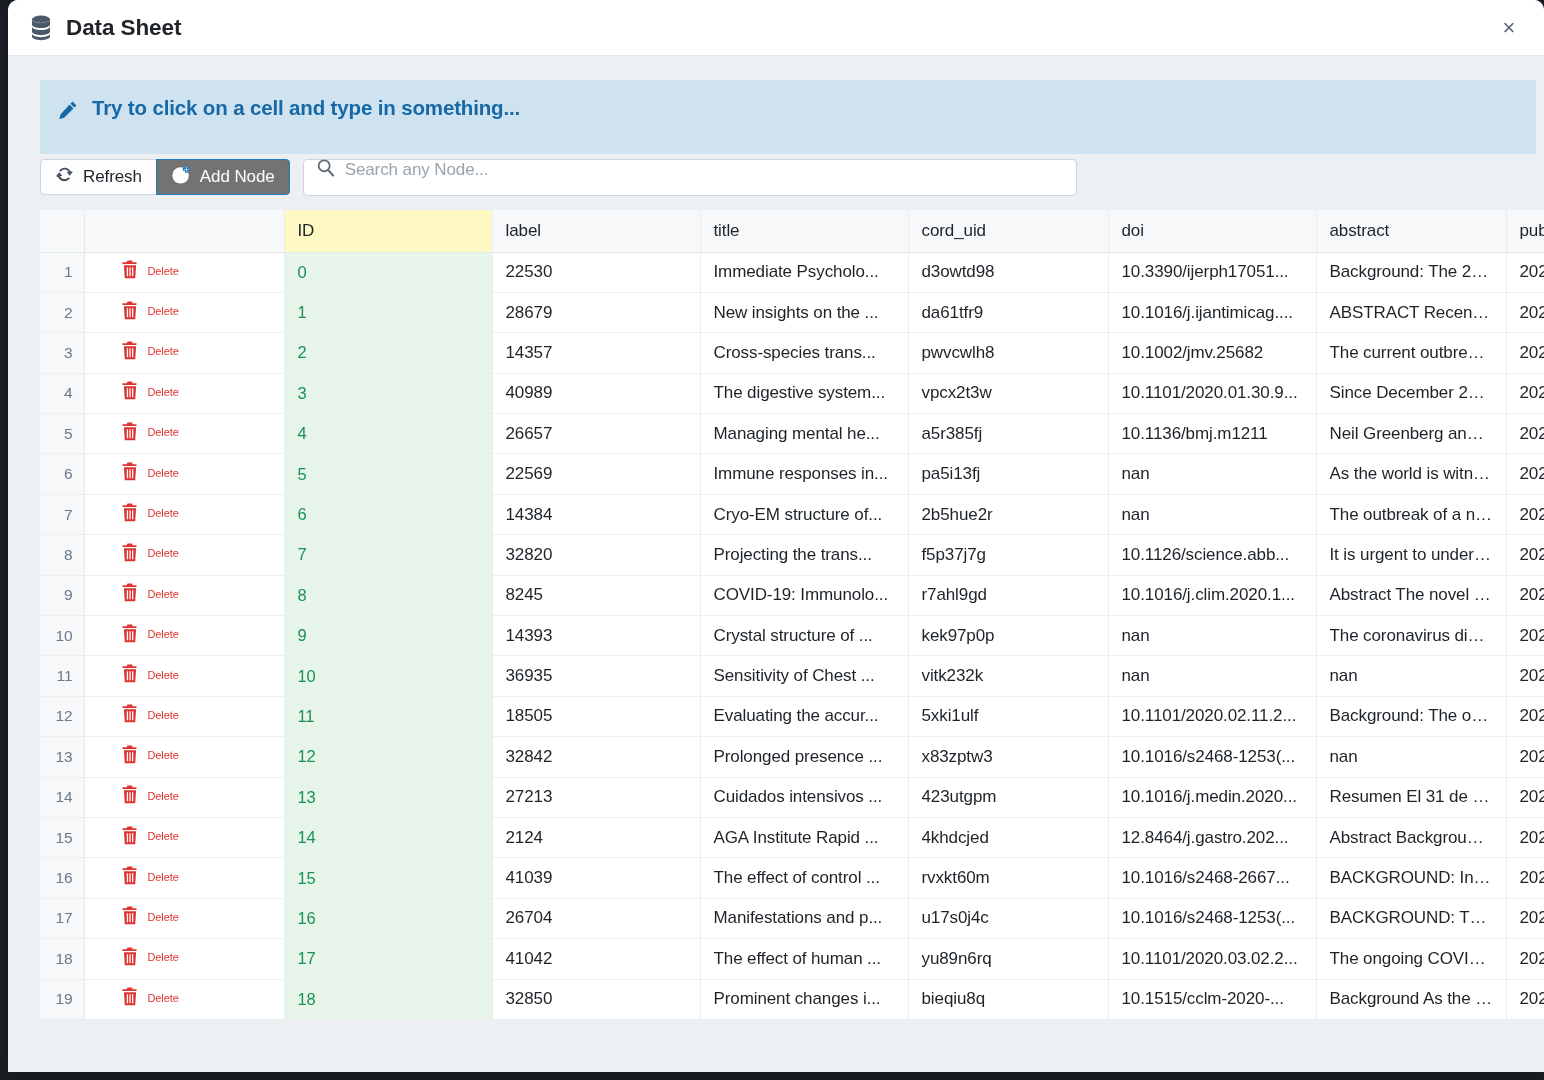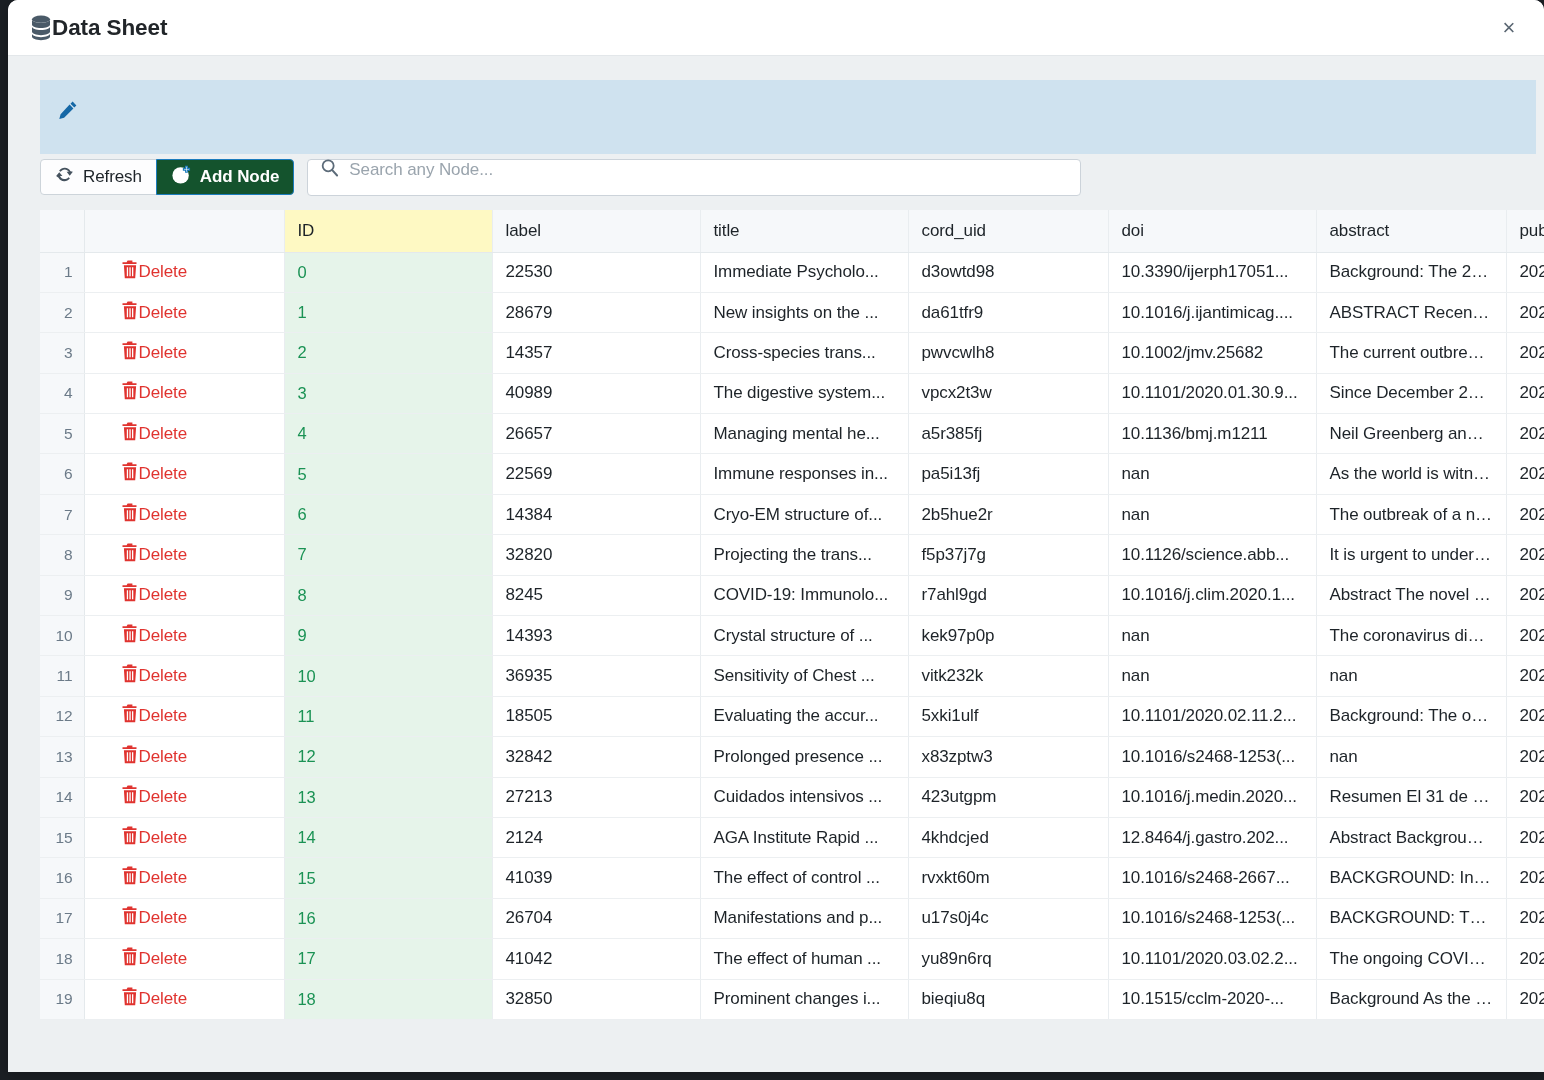--- a/index.html
+++ b/index.html
@@ -33,20 +33,21 @@
     min-height: 56px;
     border-bottom: 1px solid #e3e7ea;
     display: flex;
     align-items: center;
     padding: 0 20px 0 22px;
     background: #fff;
   }
   #titlebar .tb-left {
     display: flex;
     align-items: flex-end;
+    gap: 14px;
   }
   .db-icon { width: 22px; height: 26px; display: block; }
   #title-text {
     font-size: 22.5px;
     font-weight: bold;
     color: #212529;
     letter-spacing: -0.1px;
   }
   #close-btn {
     margin-left: auto;
@@ -114,25 +115,25 @@
     cursor: pointer;
     border: 1px solid #cdd4da;
     background: #fdfdfe;
     color: #1d2328;
     font-family: "Liberation Sans", sans-serif;
     letter-spacing: -0.1px;
     white-space: nowrap;
   }
   #refresh-btn { border-radius: 4px 0 0 4px; }
   #addnode-btn {
-    background: #14532d;
+    background: #737373;
     border-color: #1c7cbd;
     color: #ffffff;
     border-radius: 0 4px 4px 0;
-    font-weight: bold;
+    font-weight: normal;
     margin-left: -1px;
   }
   .refresh-icon { width: 19px; height: 19px; }
   .addnode-icon { width: 20px; height: 20px; }
 
   #search-wrap {
     flex: 1;
     margin-left: 13px;
     height: 37px;
     background: #ffffff;
@@ -221,22 +222,23 @@
     font-size: 16.5px;
   }
   th.id-head { background: #fef9c3; }
 
   td.act {
     padding: 0 0 0 36px;
   }
   .del-btn {
     display: inline-flex;
     align-items: center;
+    gap: 9px;
     color: #e0332f;
-    font-size: 17px;
+    font-size: 11px;
     cursor: pointer;
     background: none;
     border: none;
     font-family: "Liberation Sans", sans-serif;
     padding: 0;
     letter-spacing: -0.1px;
   }
   .trash-icon { width: 18px; height: 19px; }
 </style>
 </head>
@@ -261,20 +263,21 @@
 
   <div id="body">
 
     <div id="alert">
       <span>
         <svg class="pencil-icon" viewBox="0 0 20 20" xmlns="http://www.w3.org/2000/svg">
           <path d="M14.6 1.6l3.8 3.8-2.1 2.1-3.8-3.8zM11.6 4.6l3.8 3.8L6.1 17.7 1.3 19l1.3-4.8z" fill="#1668a6"></path>
         </svg>
       </span>
       <div>
+        <div id="alert-title">Try to click on a cell and type in something...</div>
       </div>
     </div>
 
     <div id="toolbar">
       <button id="refresh-btn" class="btn">
         <span>
           <svg class="refresh-icon" viewBox="0 0 20 20" xmlns="http://www.w3.org/2000/svg">
             <path d="M16.3 6.6A7 7 0 0 0 4.3 6.1l1.6 1.1A5.1 5.1 0 0 1 14.6 7.2h-2.4l3.3 4 3.3-4z" fill="#45525e"></path>
             <path d="M3.7 13.4a7 7 0 0 0 12 .5l-1.6-1.1a5.1 5.1 0 0 1-8.7-1v-.1h2.4l-3.3-4-3.3 4z" fill="#45525e"></path>
           </svg>

